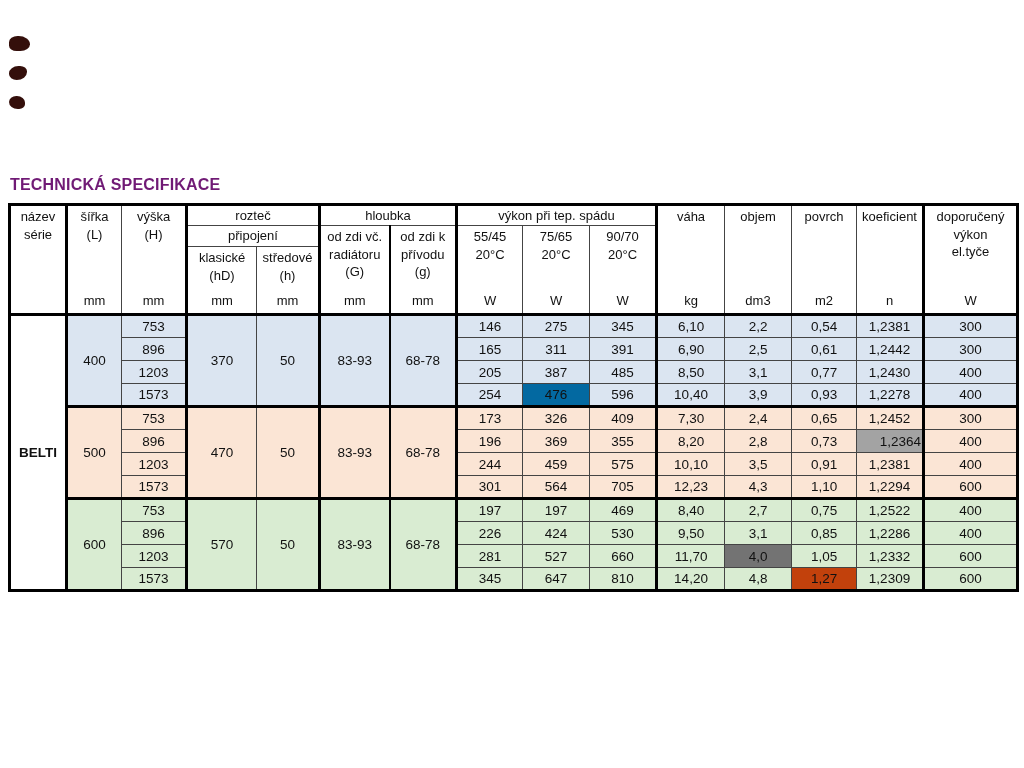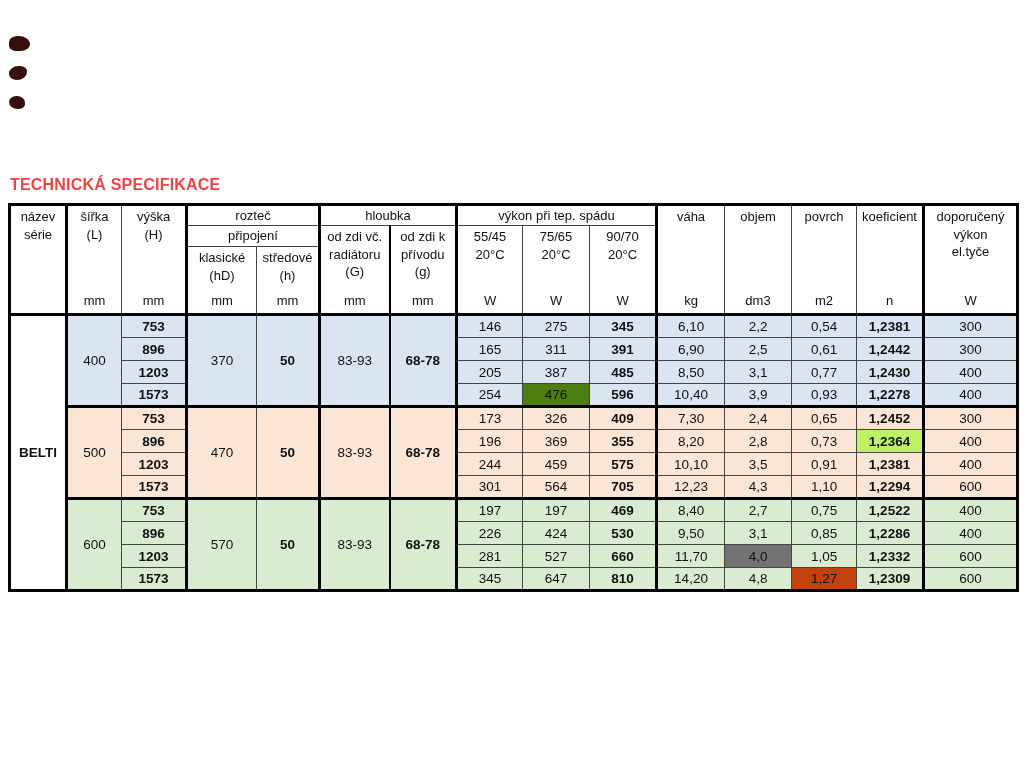--- a/index.html
+++ b/index.html
@@ -3,27 +3,27 @@
 <meta charset="utf-8">
 <style>
   html,body{margin:0;padding:0;background:#fff;}
   .page{position:relative;width:1024px;height:768px;background:#ffffff;
         font-family:"Liberation Sans",sans-serif;color:#111;overflow:hidden;}
   .mark{position:absolute;background:#340f0b;}
   .m1{left:9px;top:36px;width:21px;height:15px;border-radius:45% 60% 50% 40%;}
   .m2{left:9px;top:66px;width:18px;height:14px;border-radius:55% 40% 60% 45%;}
   .m3{left:9px;top:96px;width:16px;height:13px;border-radius:50% 55% 40% 60%;}
   .title{position:absolute;left:10px;top:176px;font-size:16px;font-weight:bold;
-         letter-spacing:0.2px;color:#ef4444;}
+         letter-spacing:0.2px;color:#701a75;}
   table.spec{position:absolute;left:8px;top:203px;width:1008px;
              border-collapse:collapse;table-layout:fixed;border:3px solid #000;}
   .spec th,.spec td{border:1px solid #444;padding:0 1px;text-align:center;
                     overflow:hidden;}
   .spec thead th{background:#fff;font-weight:normal;font-size:13px;line-height:1.35;}
-  .bR3{border-right:3px solid #000 !important;font-weight:bold;}
+  .bR3{border-right:3px solid #000 !important;}
   .bR2{border-right:2px solid #000 !important;}
   tr.h1{height:21px;} tr.h2{height:21px;} tr.h3{height:68px;}
   th.top{vertical-align:top;position:relative;padding-top:2px;}
   th.mid{vertical-align:middle;}
   .lab{white-space:pre-line;}
   .unit{position:absolute;bottom:3px;left:0;right:0;text-align:center;}
   tbody tr{height:23px;}
   .spec tbody td{font-size:13.5px;vertical-align:middle;}
   td.series{background:#fff !important;font-weight:bold;font-size:13px;}
   td.wcol{font-size:13px;}
@@ -181,21 +181,21 @@
           <td class="bR3" style="background: rgb(219, 229, 241);">485</td>
           <td style="background: rgb(219, 229, 241);">8,50</td>
           <td style="background: rgb(219, 229, 241);">3,1</td>
           <td style="background: rgb(219, 229, 241);">0,77</td>
           <td class="bR3" style="background: rgb(219, 229, 241);">1,2430</td>
           <td style="background: rgb(219, 229, 241);">400</td>
         </tr>
         <tr>
           <td class="hcol bR3" style="background: rgb(219, 229, 241);">1573</td>
           <td style="background: rgb(219, 229, 241);">254</td>
-          <td style="background: #4d7c0f;">476</td>
+          <td style="background: #0369a1;">476</td>
           <td class="bR3" style="background: rgb(219, 229, 241);">596</td>
           <td style="background: rgb(219, 229, 241);">10,40</td>
           <td style="background: rgb(219, 229, 241);">3,9</td>
           <td style="background: rgb(219, 229, 241);">0,93</td>
           <td class="bR3" style="background: rgb(219, 229, 241);">1,2278</td>
           <td style="background: rgb(219, 229, 241);">400</td>
         </tr>
         <tr class="group-top">
           <td class="wcol" rowspan="4" style="background: rgb(251, 229, 213);">500</td>
           <td class="hcol bR3" style="background: rgb(251, 229, 213);">753</td>
@@ -213,21 +213,21 @@
           <td style="background: rgb(251, 229, 213);">300</td>
         </tr>
         <tr>
           <td class="hcol bR3" style="background: rgb(251, 229, 213);">896</td>
           <td style="background: rgb(251, 229, 213);">196</td>
           <td style="background: rgb(251, 229, 213);">369</td>
           <td class="bR3" style="background: rgb(251, 229, 213);">355</td>
           <td style="background: rgb(251, 229, 213);">8,20</td>
           <td style="background: rgb(251, 229, 213);">2,8</td>
           <td style="background: rgb(251, 229, 213);">0,73</td>
-          <td class="bR3" style="background: #bef264;">1,2364</td>
+          <td class="bR3" style="background: #a3a3a3; text-align: right;">1,2364</td>
           <td style="background: rgb(251, 229, 213);">400</td>
         </tr>
         <tr>
           <td class="hcol bR3" style="background: rgb(251, 229, 213);">1203</td>
           <td style="background: rgb(251, 229, 213);">244</td>
           <td style="background: rgb(251, 229, 213);">459</td>
           <td class="bR3" style="background: rgb(251, 229, 213);">575</td>
           <td style="background: rgb(251, 229, 213);">10,10</td>
           <td style="background: rgb(251, 229, 213);">3,5</td>
           <td style="background: rgb(251, 229, 213);">0,91</td>

